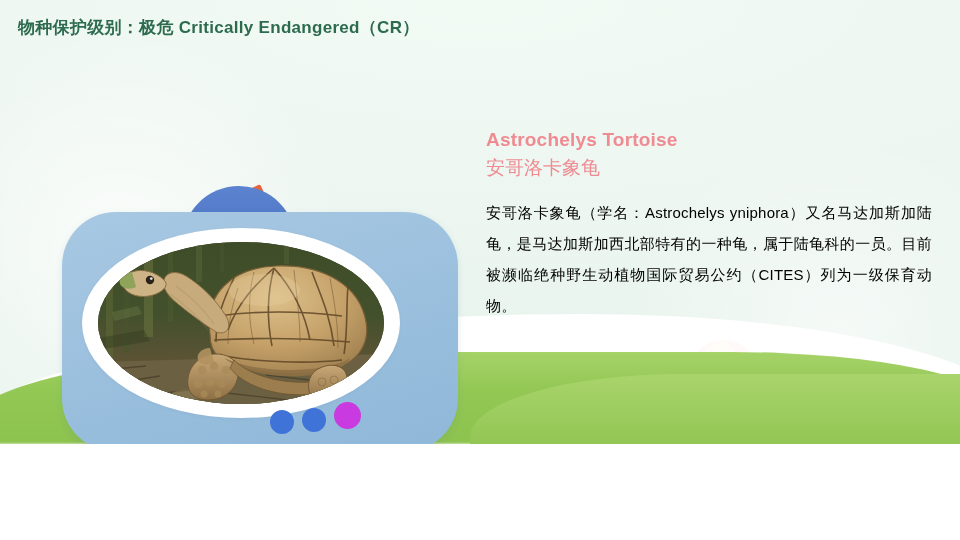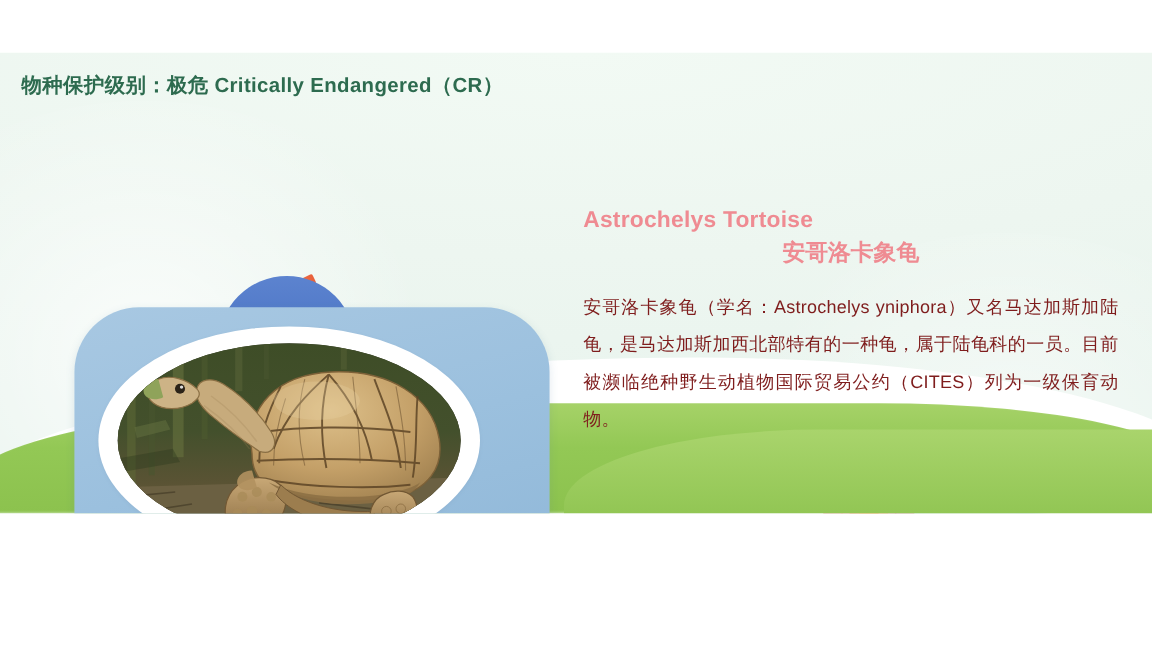--- a/index.html
+++ b/index.html
@@ -6,24 +6,23 @@
     margin: 0;
     padding: 0;
     background: #ffffff;
   }
   body {
     font-family: "Liberation Sans", "DejaVu Sans", sans-serif;
   }
   #slide {
     position: relative;
     width: 960px;
-    height: 384px;
+    height: 444px;
     overflow: hidden;
     background: #eff7f1;
-    margin-top: 44px;
   }
   
   .bg-base {
     position: absolute;
     inset: 0;
     background:
       radial-gradient(120% 80% at 50% 0%, #f2faf4 0%, #edf6f0 55%, #e9f4ee 100%);
   }
   .bg-glow-left {
     position: absolute;
@@ -248,31 +247,30 @@
   }
   .title-en {
     font-size: 19px;
     font-weight: bold;
     color: #ef8b92;
     line-height: 1.3;
     letter-spacing: 0.2px;
   }
   .title-zh {
     font-size: 19px;
-    font-weight: bold;
+    font-weight: normal;
     color: #ef8b92;
     line-height: 1.45;
     margin-top: 1px;
-    text-align: center;
   }
   .body-text {
     margin-top: 16px;
     font-size: 15px;
     line-height: 31px;
-    color: #7f1d1d;
+    color: #000000;
     letter-spacing: 0.2px;
     text-align: justify;
   }
 </style>
 </head>
 <body>
 
 <div id="slide">
 
   <div class="bg-base"></div>

